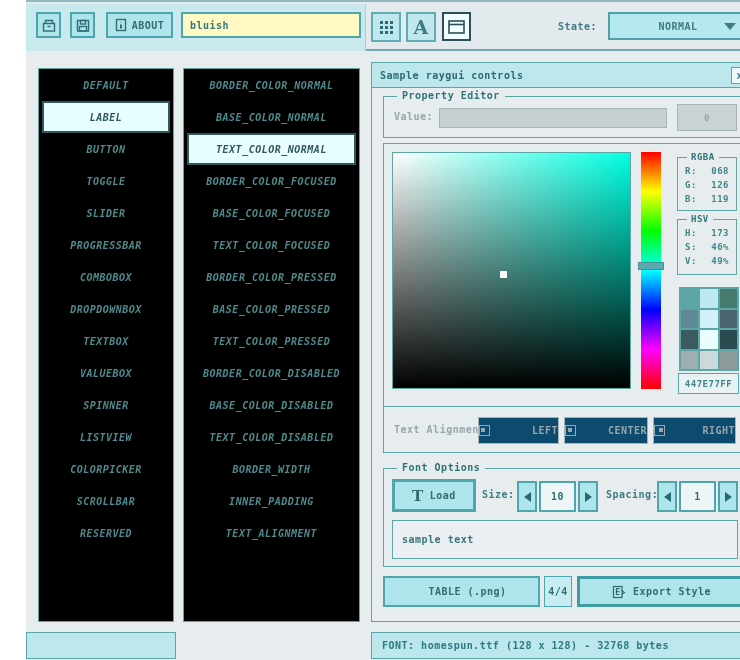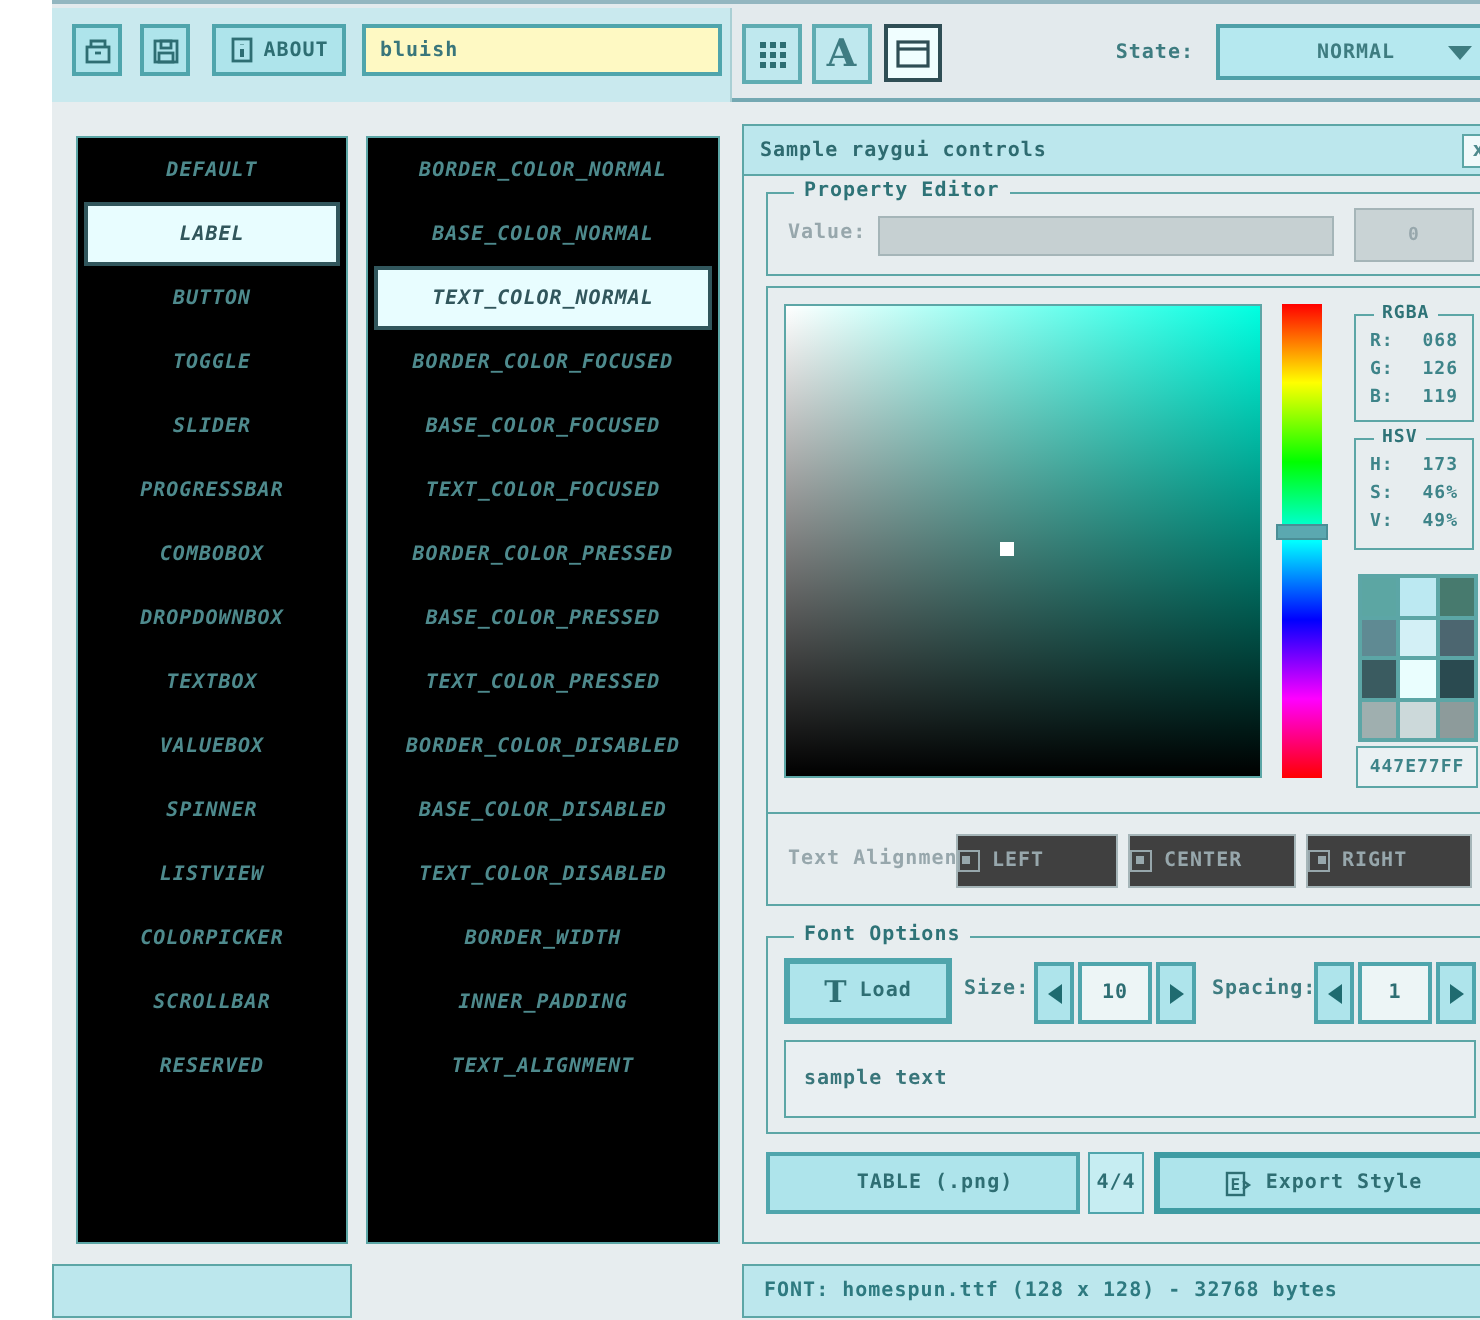--- a/index.html
+++ b/index.html
@@ -59,22 +59,22 @@
   .mini .gb-label{left:9px;padding:0 4px;top:-6px;font-size:9px;}
   .mini-rows{position:absolute;left:0;top:8px;right:0;display:flex;flex-direction:column;gap:4px;padding:0 7px;}
   .mini-row{display:flex;justify-content:space-between;color:#3E8489;}
   #swatch-grid{position:absolute;left:295px;top:143px;width:60px;height:84px;background:#5CA6A6;border:2px solid #5CA6A6;
                box-sizing:border-box;display:grid;grid-template-columns:repeat(3,1fr);grid-auto-rows:1fr;gap:2px;}
   .swatch{width:100%;height:100%;}
   #hex-box{position:absolute;left:294px;top:229px;width:61px;height:21px;border:1px solid #5CA6A6;background:#EAF1F3;
            color:#3E8489;display:flex;align-items:center;justify-content:center;font-size:9px;box-sizing:border-box;}
   #ta-divider{position:absolute;left:0;top:262px;width:100%;height:1px;background:#5CA6A6;}
   #lbl-align{position:absolute;left:10px;top:280px;color:#97A7AC;}
-  .btn-dis{position:absolute;background:#404040;border:1px solid #A5B5B8;color:#97A7AC;
-           display:flex;align-items:center;justify-content:flex-start;gap:6px;box-sizing:border-box;}
+  .btn-dis{position:absolute;background:#0c4a6e;border:1px solid #A5B5B8;color:#97A7AC;
+           display:flex;align-items:center;justify-content:space-between;gap:6px;box-sizing:border-box;}
   #btn-left{left:94px;top:273px;width:81px;height:27px;}
   #btn-center{left:180px;top:273px;width:84px;height:27px;}
   #btn-right{left:269px;top:273px;width:83px;height:27px;}
   .align-ico{width:11px;height:11px;border:1px solid #97A7AC;position:relative;display:inline-block;box-sizing:border-box;}
   .align-ico::before{content:"";position:absolute;width:4px;height:4px;background:#97A7AC;top:2px;}
   .align-ico.l::before{left:1px;} .align-ico.c::before{left:2px;} .align-ico.r::before{right:1px;}
   
   #gb-font{left:11px;top:405px;width:362px;height:99px;}
   #btn-load{position:absolute;left:8px;top:10px;width:84px;height:33px;border-width:3px;}
   #t-glyph{font-family:"DejaVu Serif",serif;font-size:15px;color:#2E6E73;}

